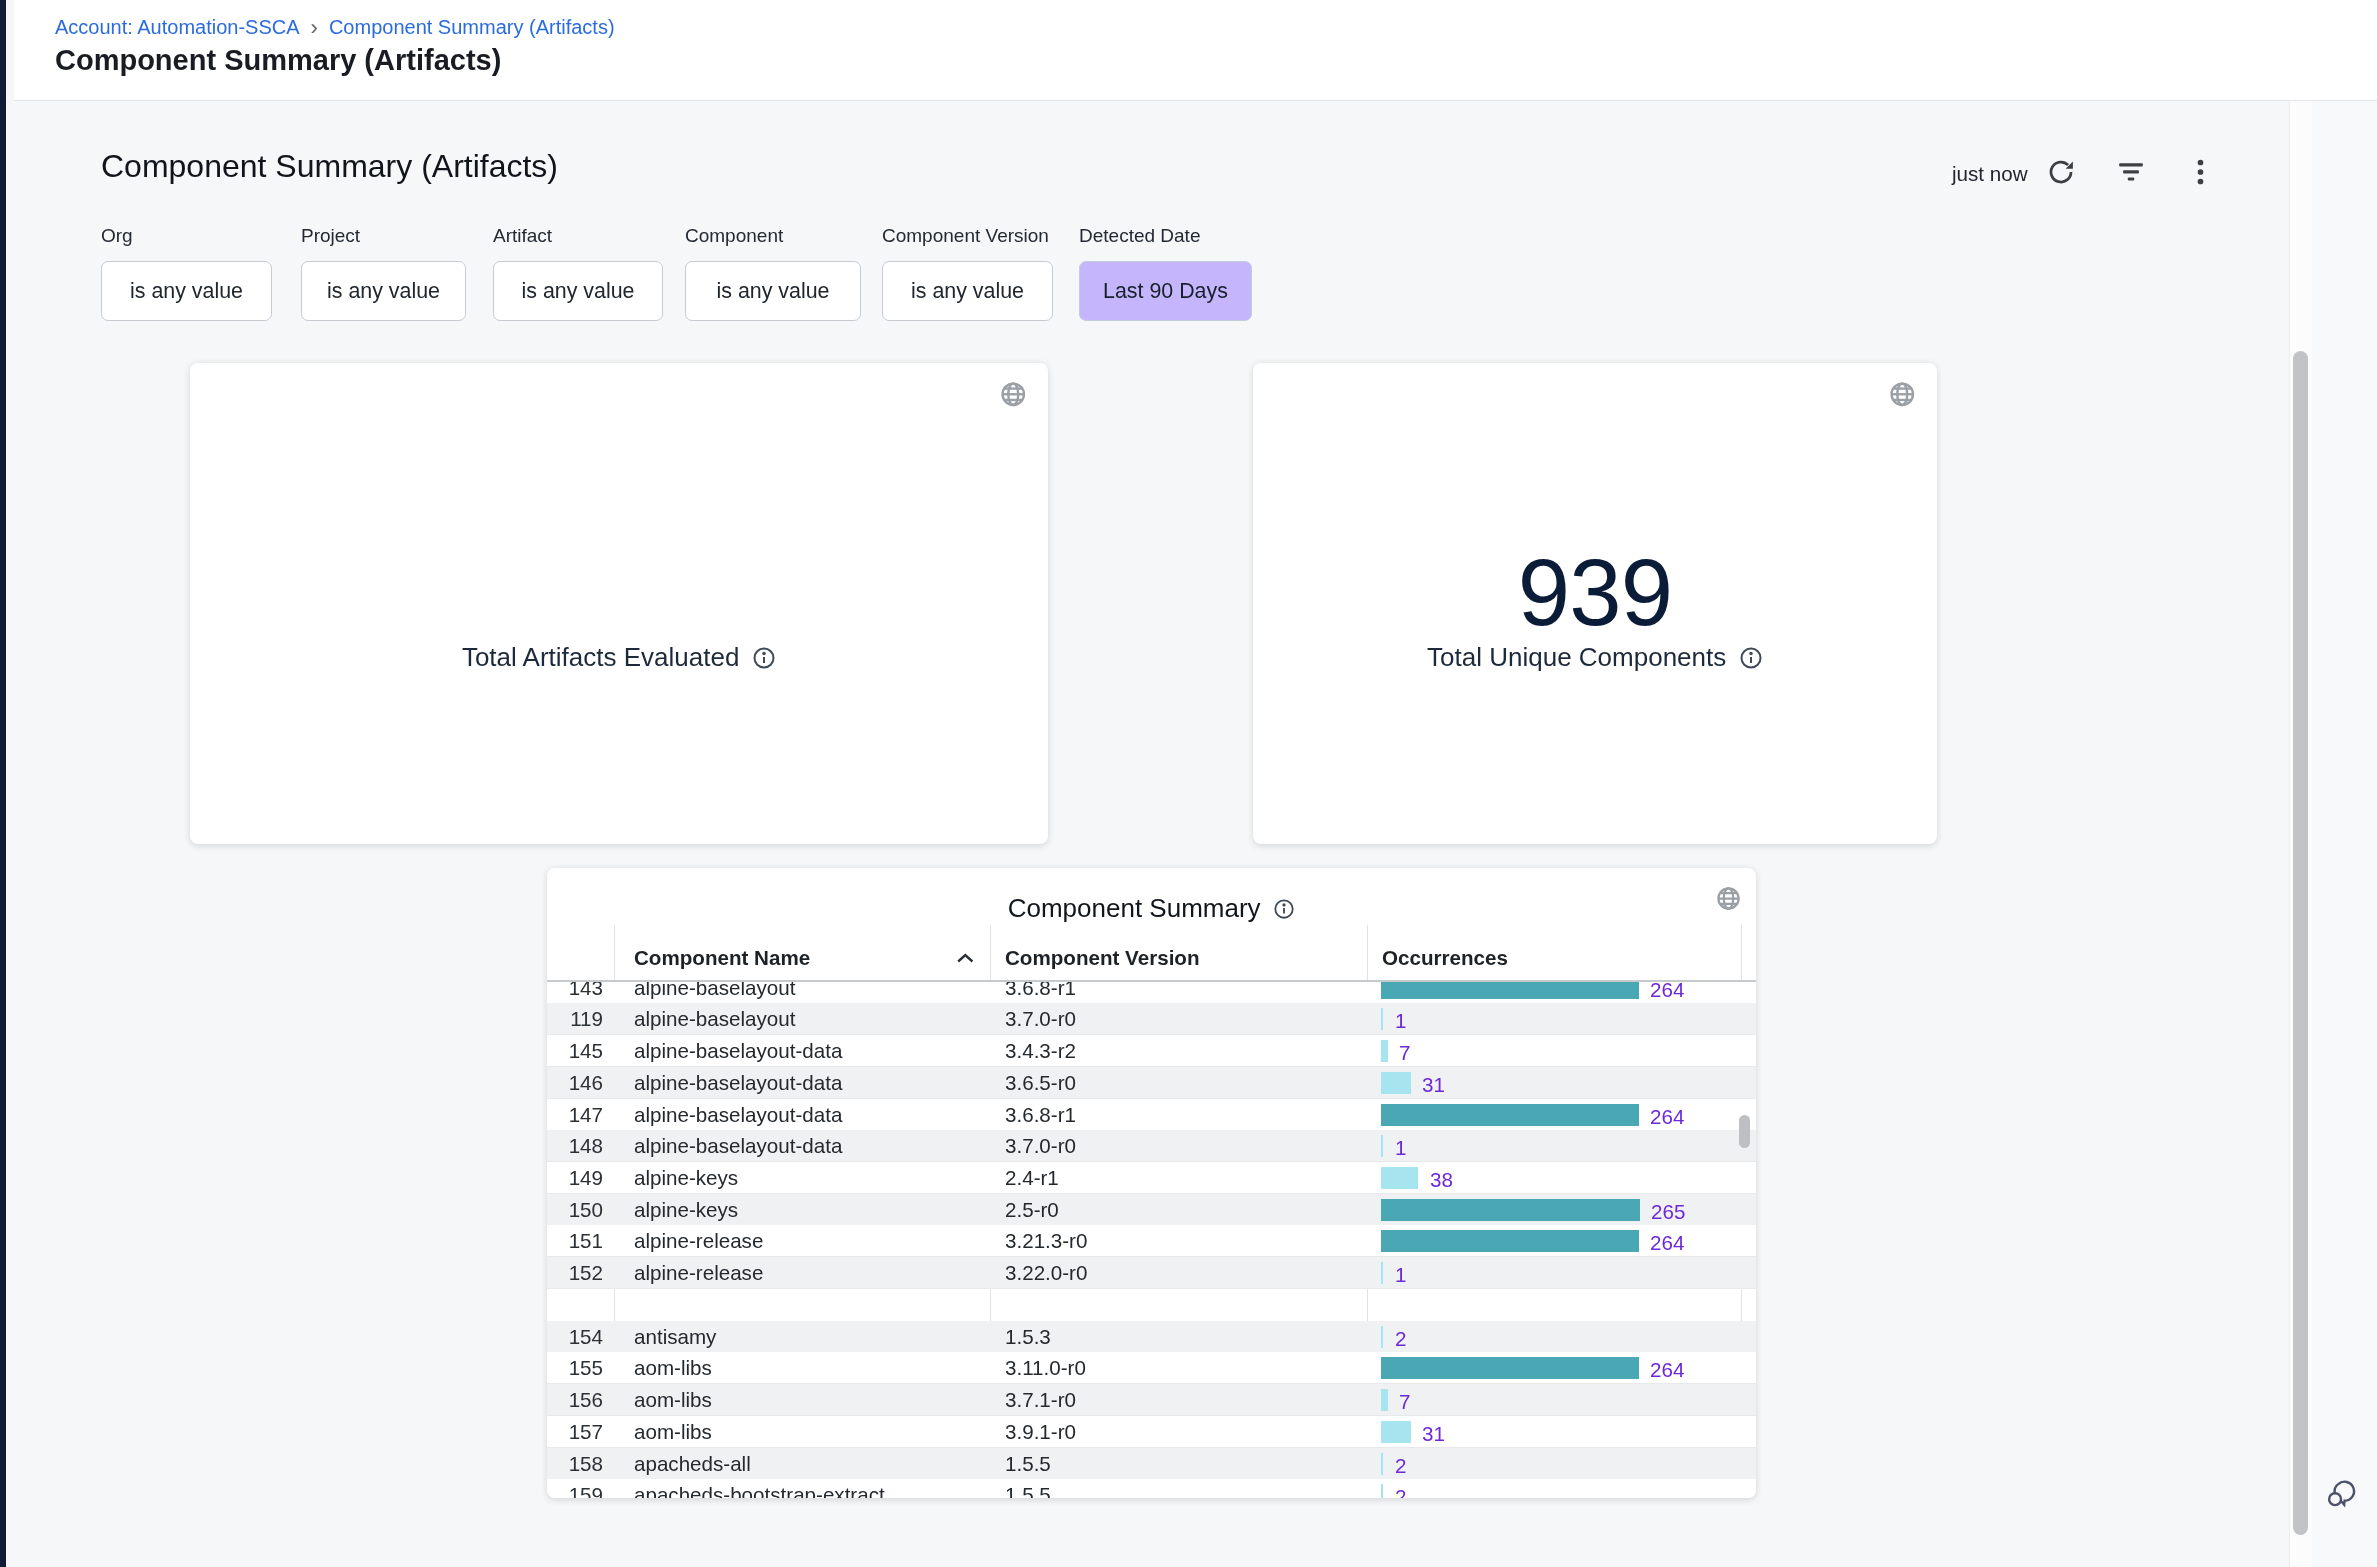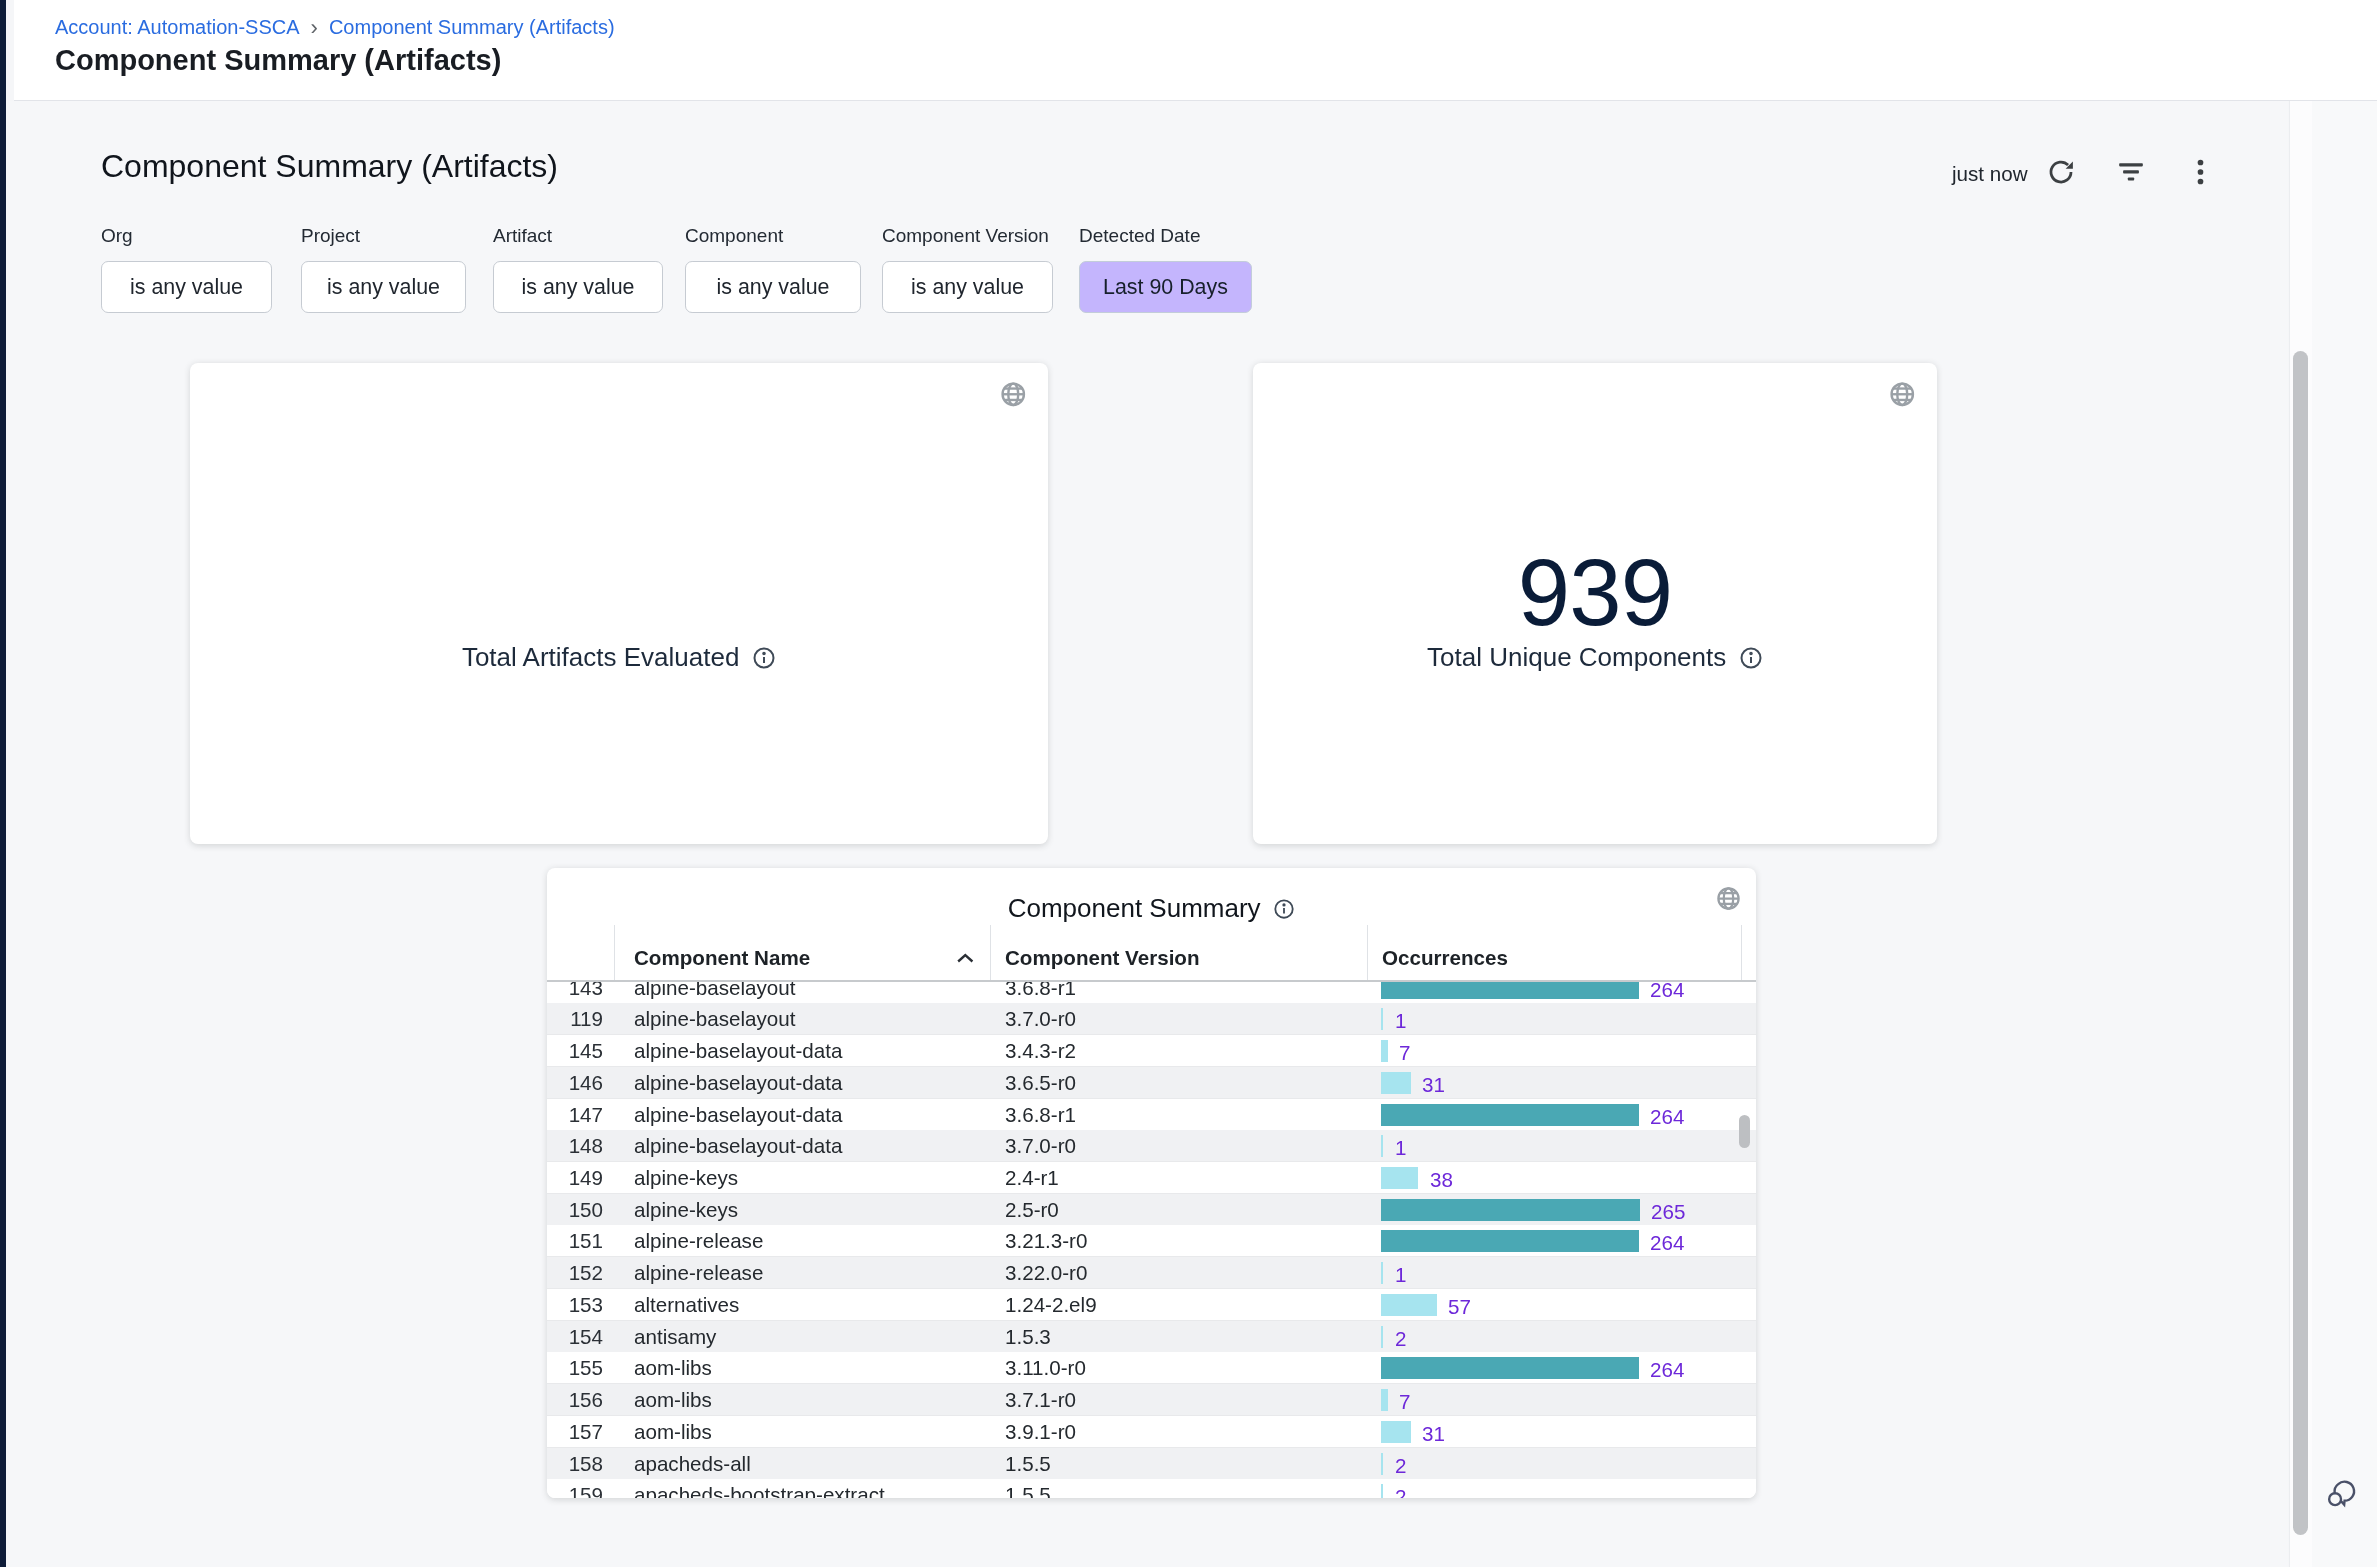--- a/index.html
+++ b/index.html
@@ -19,21 +19,21 @@
   
   .dash{position:absolute;left:6.3px;top:101px;width:2282px;height:1466px;background:#f6f7f9;}
   .dash-title{position:absolute;left:101px;top:148px;font-size:32px;font-weight:400;color:#10151c;}
   .refresh-label{position:absolute;left:1952px;top:162px;font-size:20.6px;color:#20262e;}
   .icon-btn{position:absolute;cursor:pointer;}
   svg{display:block;}
 
   
   .filter{position:absolute;top:225px;}
   .filter-label{font-size:19px;color:#232a33;margin-bottom:14.3px;}
-  .filter-value{height:52px;background:#ffffff;border:1.6px solid #c6cbd2;border-radius:7.1px;display:flex;align-items:center;justify-content:center;font-size:21.4px;color:#20262e;box-sizing:border-box;cursor:pointer;padding:0 8px;}
+  .filter-value{height:60px;background:#ffffff;border:1.6px solid #c6cbd2;border-radius:7.1px;display:flex;align-items:center;justify-content:center;font-size:21.4px;color:#20262e;box-sizing:border-box;cursor:pointer;padding:0 8px;}
   .filter.active .filter-value{background:#c4b5fd;border-color:#c3cdd9;color:#17202b;}
 
   
   .tile{position:absolute;top:363px;height:481px;background:#ffffff;border-radius:8px;box-shadow:0 1.6px 6.3px rgba(60,64,67,.18);}
   .tile-globe{position:absolute;top:17.4px;right:20.6px;}
   .tile-number{position:absolute;left:0;top:176px;width:100%;text-align:center;font-size:94px;font-weight:500;color:#0a1c38;letter-spacing:-0.8px;}
   .tile-label{position:absolute;left:0;top:279px;width:100%;display:flex;align-items:center;justify-content:center;gap:12.7px;font-size:26px;color:#1d2a3b;}
 
   
   .table-card{position:absolute;left:547px;top:868px;width:1209px;height:630px;background:#ffffff;border-radius:8px;box-shadow:0 1.6px 6.3px rgba(60,64,67,.18);overflow:hidden;}
@@ -295,27 +295,20 @@
     </div>
 
     <div class="trow alt" style="top: 275px;">
       <div class="cell-num">152</div>
       <div class="cell-name">alpine-release</div>
       <div class="cell-ver">3.22.0-r0</div>
       <div class="bar" style="width: 2.4px; background: rgb(166, 228, 239);"></div>
       <div class="bar-label" style="left: 848px;">1</div>
     </div>
 
-    <div class="trow" style="top: 307px;">
-      <div class="cell-num">153</div>
-      <div class="cell-name">alternatives</div>
-      <div class="cell-ver">1.24-2.el9</div>
-      <div class="bar" style="width: 56px; background: rgb(166, 228, 239);"></div>
-      <div class="bar-label" style="left: 901px;">57</div>
-    </div>
 
     <div class="trow alt" style="top: 339px;">
       <div class="cell-num">154</div>
       <div class="cell-name">antisamy</div>
       <div class="cell-ver">1.5.3</div>
       <div class="bar" style="width: 2.4px; background: rgb(166, 228, 239);"></div>
       <div class="bar-label" style="left: 848px;">2</div>
     </div>
 
     <div class="trow" style="top: 370px;">

